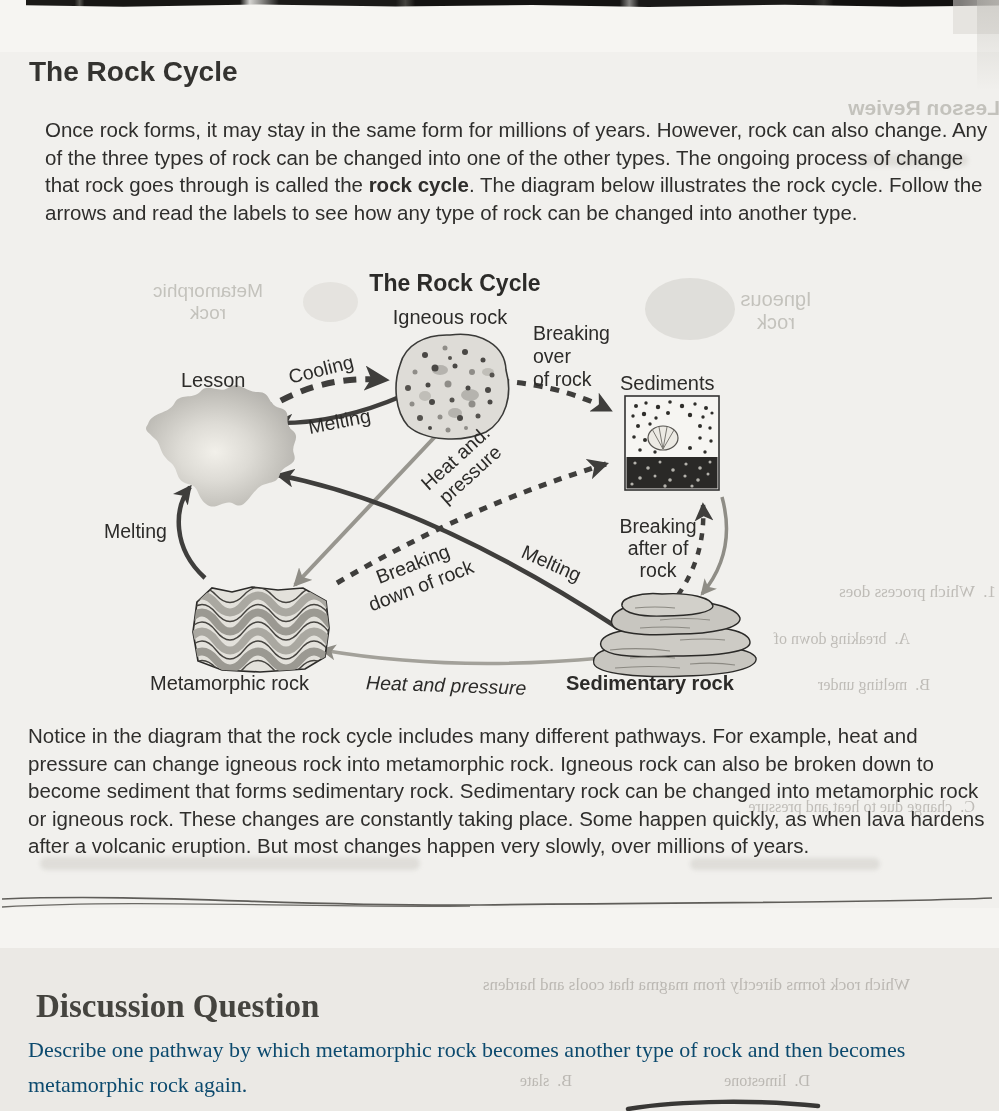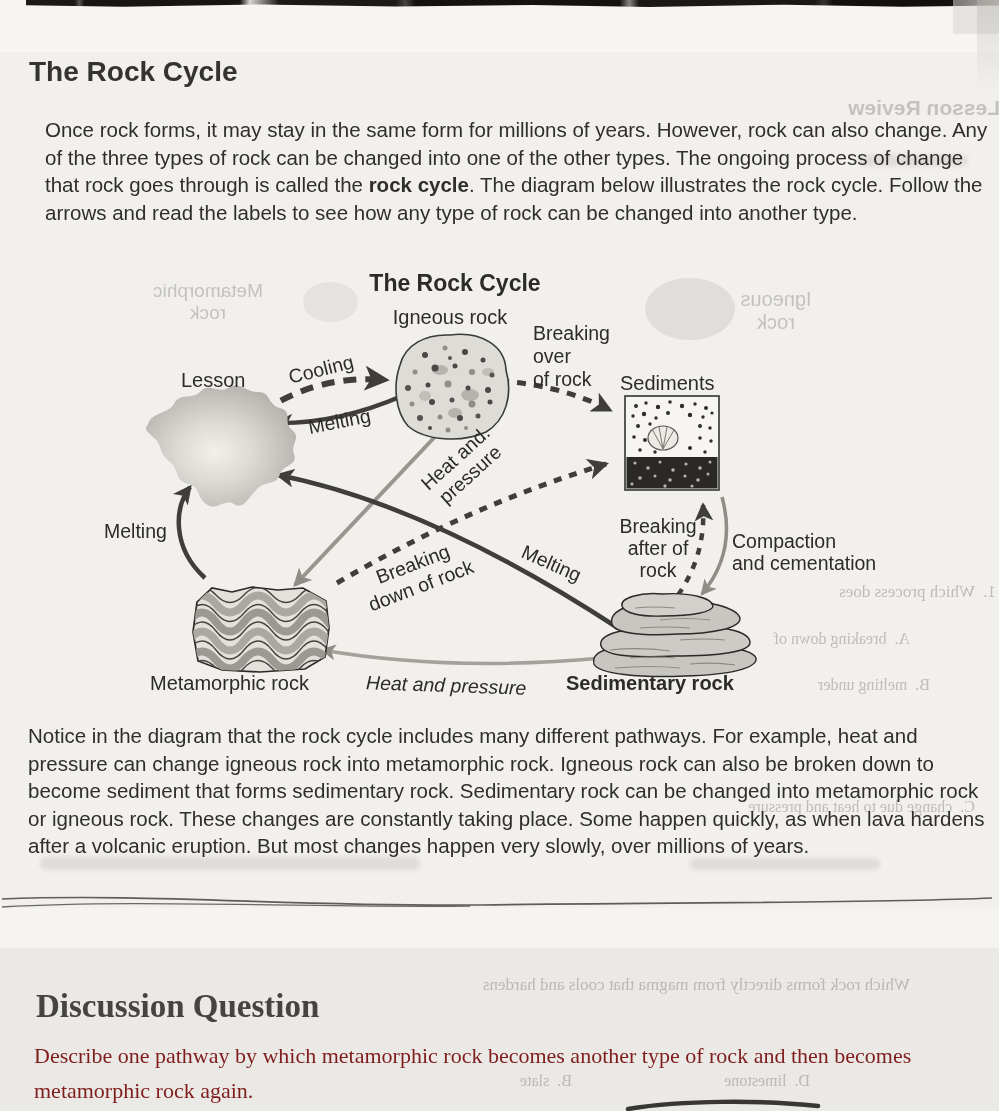--- a/index.html
+++ b/index.html
@@ -40,22 +40,22 @@
   .l-meltingsed{left:520px;top:284px;transform:rotate(24deg);}
   .l-breaksed{left:608px;top:247px;width:100px;text-align:center;line-height:22px;white-space:normal;}
   .l-compaction{left:732px;top:262px;line-height:22px;white-space:normal;width:170px;}
   .l-heatpressbot{left:366px;top:406px;transform:rotate(2deg);font-style:italic;}
 
   .sep{position:absolute;left:0;top:892px;}
   .penmark{position:absolute;left:622px;top:1097px;}
 
   .disc-h{position:absolute;left:28px;top:980px;margin:8px;font-family:"Liberation Serif",serif;
     font-size:33px;font-weight:bold;color:#45443f;}
-  .disc-b{position:absolute;left:28px;top:1032px;width:915px;margin:6px;font-family:"Liberation Serif",serif;
-    font-size:22px;line-height:35px;color:#7f1d1d;}
+  .disc-b{position:absolute;left:28px;top:1032px;width:915px;margin:0;font-family:"Liberation Serif",serif;
+    font-size:22px;line-height:35px;color:#0c4a6e;}
 
   .ghost{position:absolute;transform:scaleX(-1);color:rgba(128,124,116,.40);white-space:pre;
     font-family:"Liberation Sans",sans-serif;}
   .gserif{font-family:"Liberation Serif",serif;color:rgba(122,117,109,.42);}
   .g-lesson{left:862px;top:96px;width:138px;font-size:21px;font-weight:bold;}
   .g-igneous{left:726px;top:288px;width:100px;font-size:20px;text-align:center;white-space:normal;}
   .g-meta{left:148px;top:280px;width:120px;font-size:19px;text-align:center;white-space:normal;}
   .g-sed{left:610px;top:450px;width:100px;font-size:17px;}
   .g-q1{left:790px;top:582px;width:206px;font-size:17px;}
   .g-a{left:757px;top:630px;width:153px;font-size:16px;}
@@ -316,24 +316,20 @@
     <div class="lb l-breakmeta">
       <div>Breaking</div>
       <div>down of rock</div>
     </div>
     <div class="lb l-meltingsed">Melting</div>
     <div class="lb l-breaksed">
       <div>Breaking</div>
       <div>after of</div>
       <div>rock</div>
     </div>
-    <div class="lb l-compaction">
-      <div>Compaction</div>
-      <div>and cementation</div>
-    </div>
     <div class="lb l-heatpressbot">Heat and pressure</div>
   </div>
 
   <p class="notice">Notice in the diagram that the rock cycle includes many different pathways. For example, heat and pressure can change igneous rock into metamorphic rock. Igneous rock can also be broken down to become sediment that forms sedimentary rock. Sedimentary rock can be changed into metamorphic rock or igneous rock. These changes are constantly taking place. Some happen quickly, as when lava hardens after a volcanic eruption. But most changes happen very slowly, over millions of years.</p>
 
   <svg class="sep" width="999" height="24">
     <path d="M 2,7 C 150,1 300,15 480,13 C 700,10 880,11 992,6" fill="none" stroke="#5f5d59" stroke-width="1.7"></path>
     <path d="M 2,15 C 140,7 300,16 470,14" fill="none" stroke="#6b6965" stroke-width="1.3"></path>
   </svg>
 

